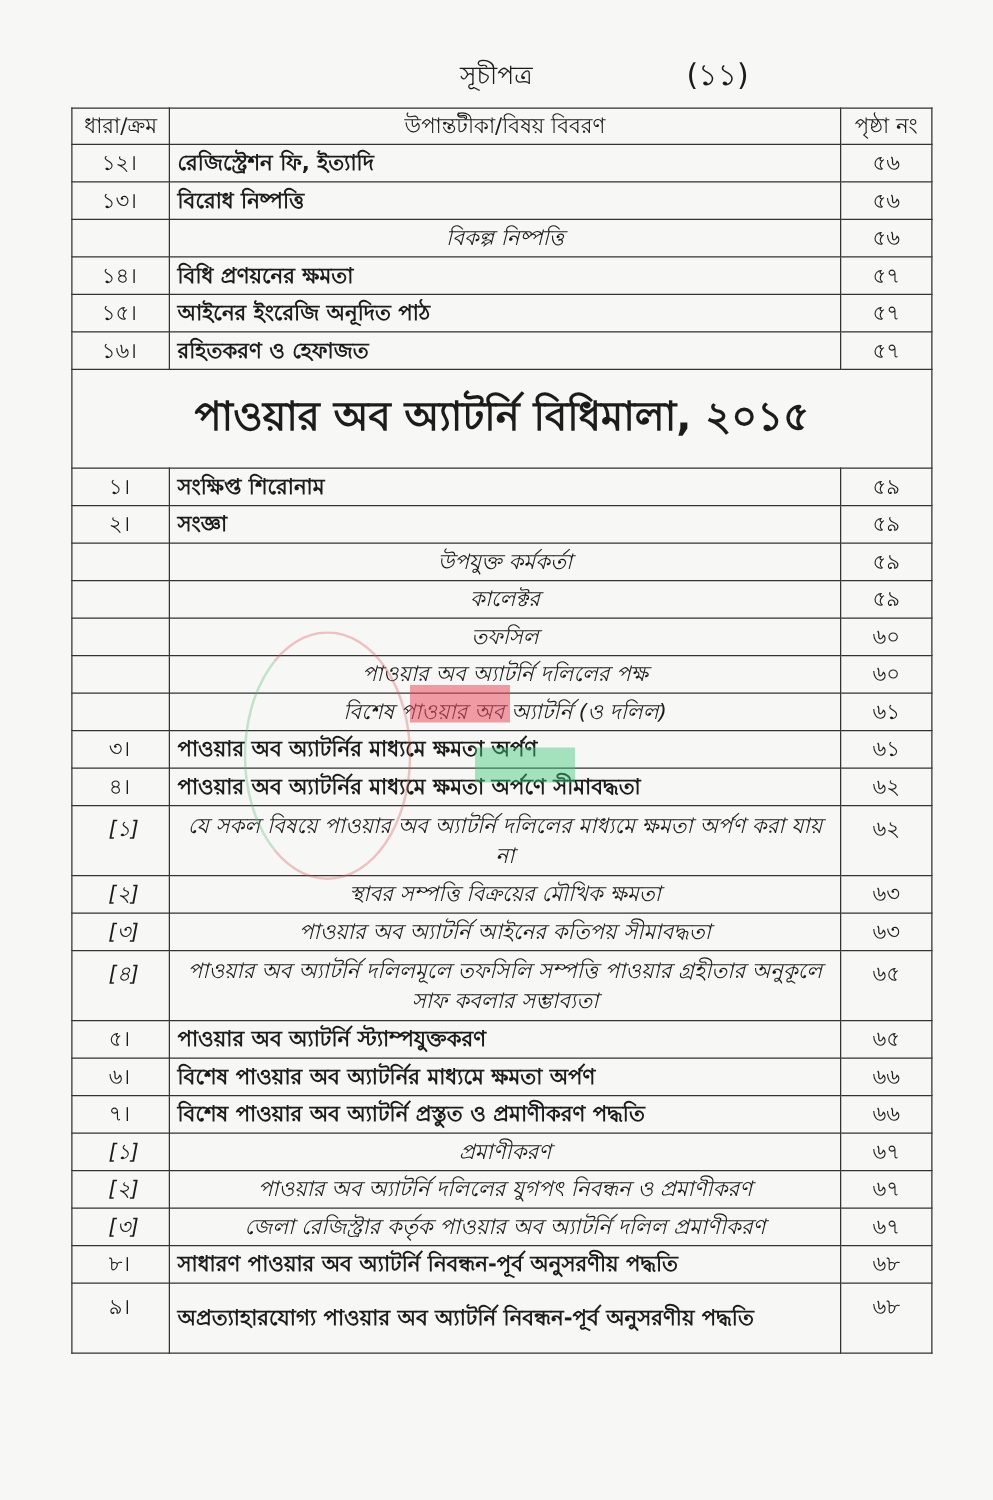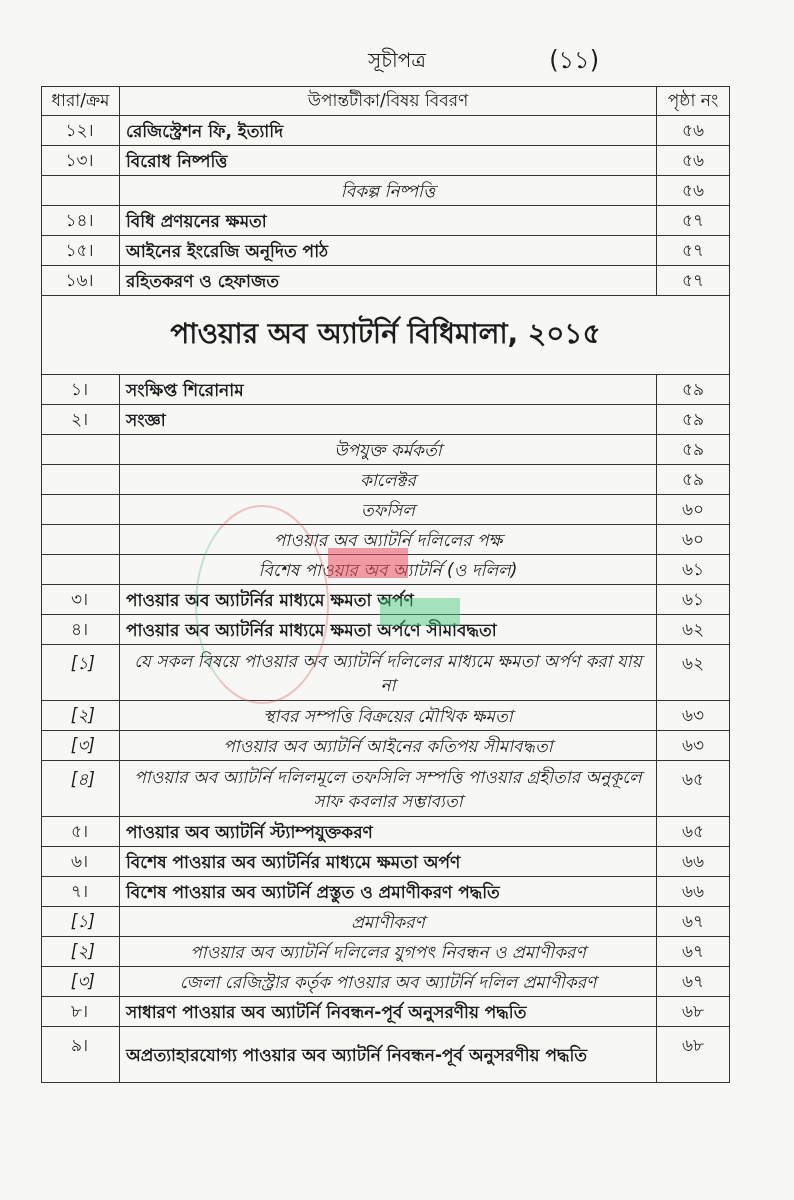--- a/index.html
+++ b/index.html
@@ -14,21 +14,21 @@
     position: absolute; top: 28px; left: 0; width: 645px; height: 40px; margin-top: 12px;
   }
   .page-title {
     position: absolute; left: 0; width: 794px; top: 0; text-align: center;
     font-size: 20px; line-height: 40px;
   }
   .page-number {
     position: absolute; right: 46px; top: 0; font-size: 24px; line-height: 40px;
   }
   .toc {
-    position: absolute; left: 41px; top: 86px; width: 688px;
+    position: absolute; left: 57px; top: 86px; width: 688px;
     border-collapse: collapse; table-layout: fixed; padding-left: 30px;
   }
   .toc td, .toc th {
     border: 1.5px solid #333;
     padding: 0 6px;
     font-size: 17px;
     vertical-align: middle;
     font-weight: normal;
   }
   .toc th { height: 28px; font-size: 17px; }
@@ -39,21 +39,21 @@
   .toc td.sub-num { text-align: right; padding-right: 24px; font-style: italic; }
   .toc td.page { text-align: center; margin-left: 24px; }
   .toc tr.row td { height: 29px; }
   .toc tr.row.tall td { height: 50px; }
   .toc tr.row.tall td.page, .toc tr.row.tall td.num, .toc tr.row.tall td.sub-num { vertical-align: top; padding-top: 5px; }
   .toc td.text.bold { font-weight: bold; }
   .toc td.text.italic { font-style: italic; text-align: center; }
   .toc td.text { line-height: 24px; }
   .toc td.justify { text-align: justify; }
   .section-row td {
-    height: 78px; text-align: center; font-size: 28px; font-weight: bold;
+    height: 78px; text-align: center; font-size: 32px; font-weight: bold;
   }
   .watermark {
     position: absolute; left: 195px; top: 505px; width: 130px; height: 195px;
     border-radius: 50%;
     border: 2px solid rgba(220,90,90,0.35);
     border-left-color: rgba(90,190,120,0.35);
     pointer-events: none;
   }
   .wm-red {
     position: absolute; left: 328px; top: 548px; width: 80px; height: 30px;

